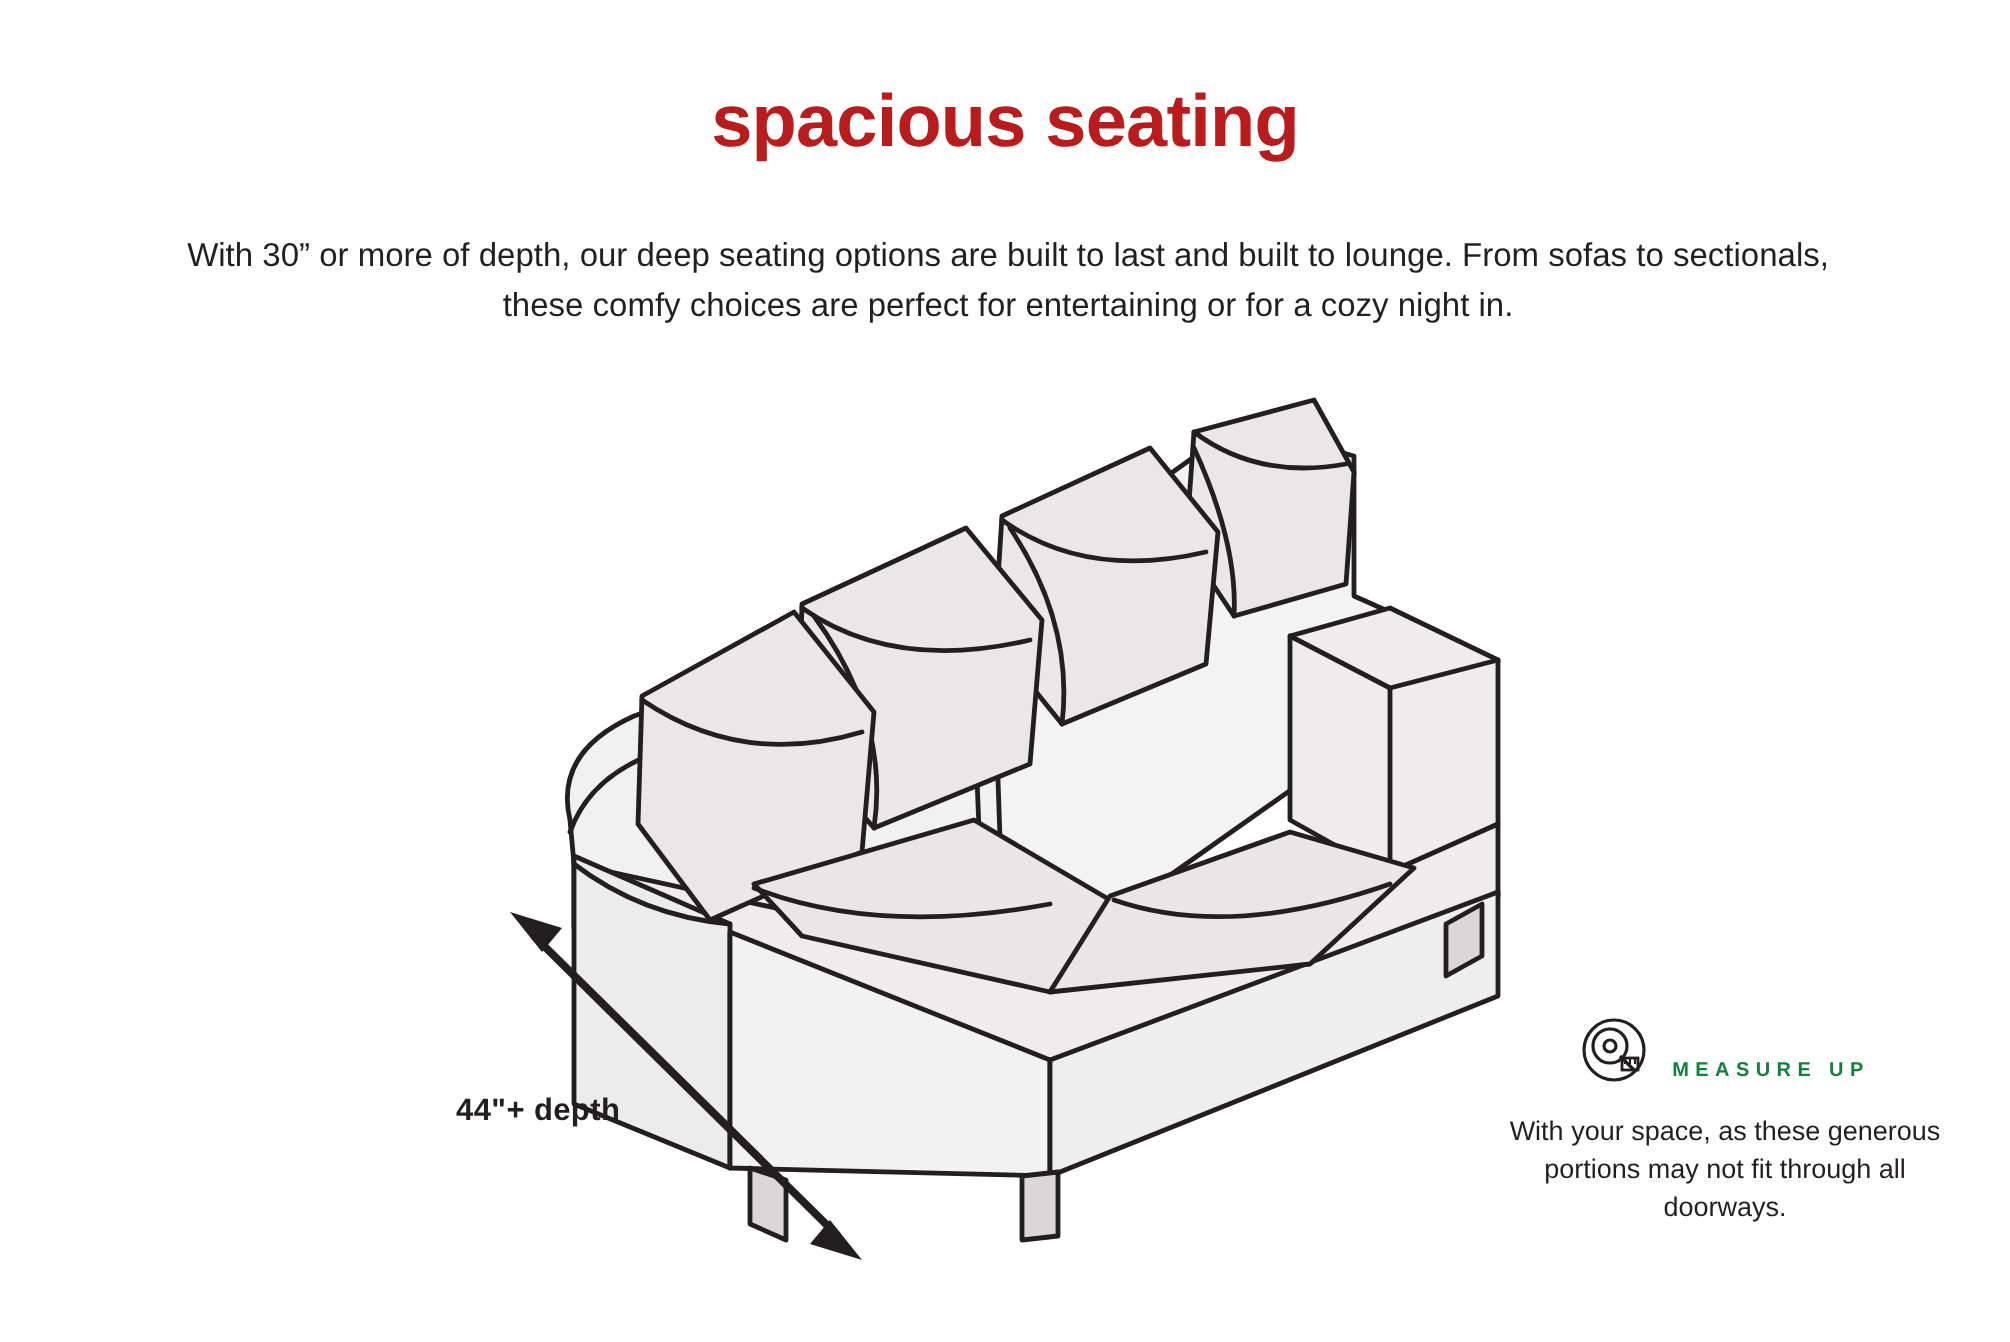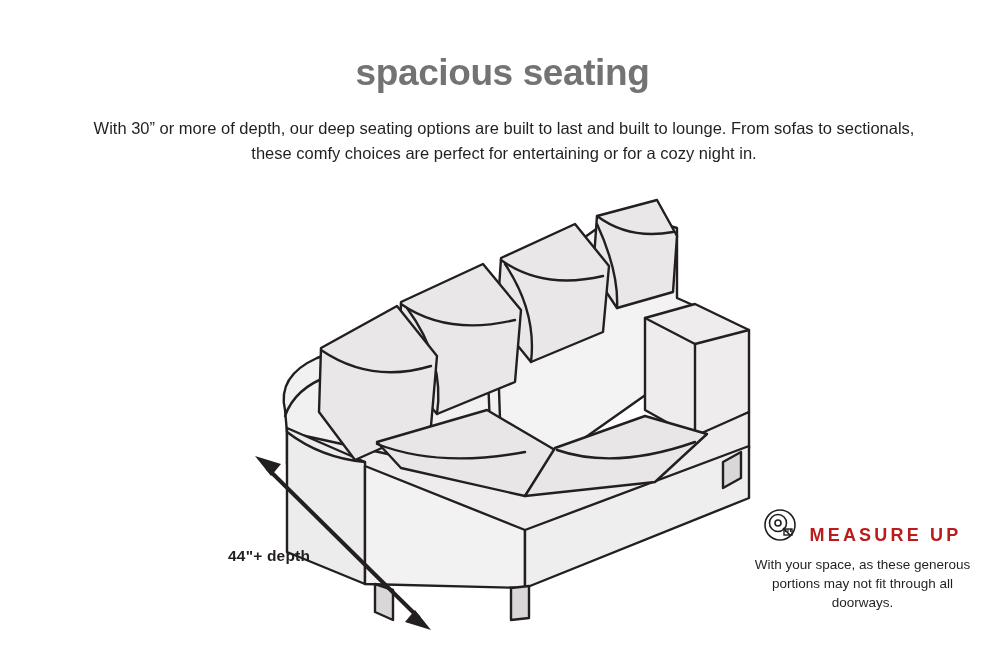--- a/index.html
+++ b/index.html
@@ -16,28 +16,28 @@
     overflow: hidden;
   }
 
   .page {
     position: absolute;
     inset: 0;
   }
 
   .headline {
     position: absolute;
-    top: 52px;
+    top: 40px;
     left: 0;
     width: 100%;
     text-align: center;
     font-size: 37px;
     font-weight: bold;
     letter-spacing: -0.4px;
-    color: #737373;
+    color: #b91c1c;
   }
 
   .subcopy {
     position: absolute;
     top: 116px;
     left: 84px;
     width: 840px;
     text-align: center;
     font-size: 16.5px;
     line-height: 25px;
@@ -70,24 +70,24 @@
     text-align: center;
   }
   .measure-head {
     display: flex;
     align-items: center;
     justify-content: center;
     gap: 12px;
     margin-bottom: 9px;
   }
   .measure-title {
-    font-size: 18px;
+    font-size: 10px;
     font-weight: bold;
     letter-spacing: 3.2px;
-    color: #b91c1c;
+    color: #15803d;
     margin-top: 16px;
   }
   .measure-note {
     font-size: 13.5px;
     line-height: 19px;
     color: #231f20;
   }
 </style>
 </head>
 <body>

